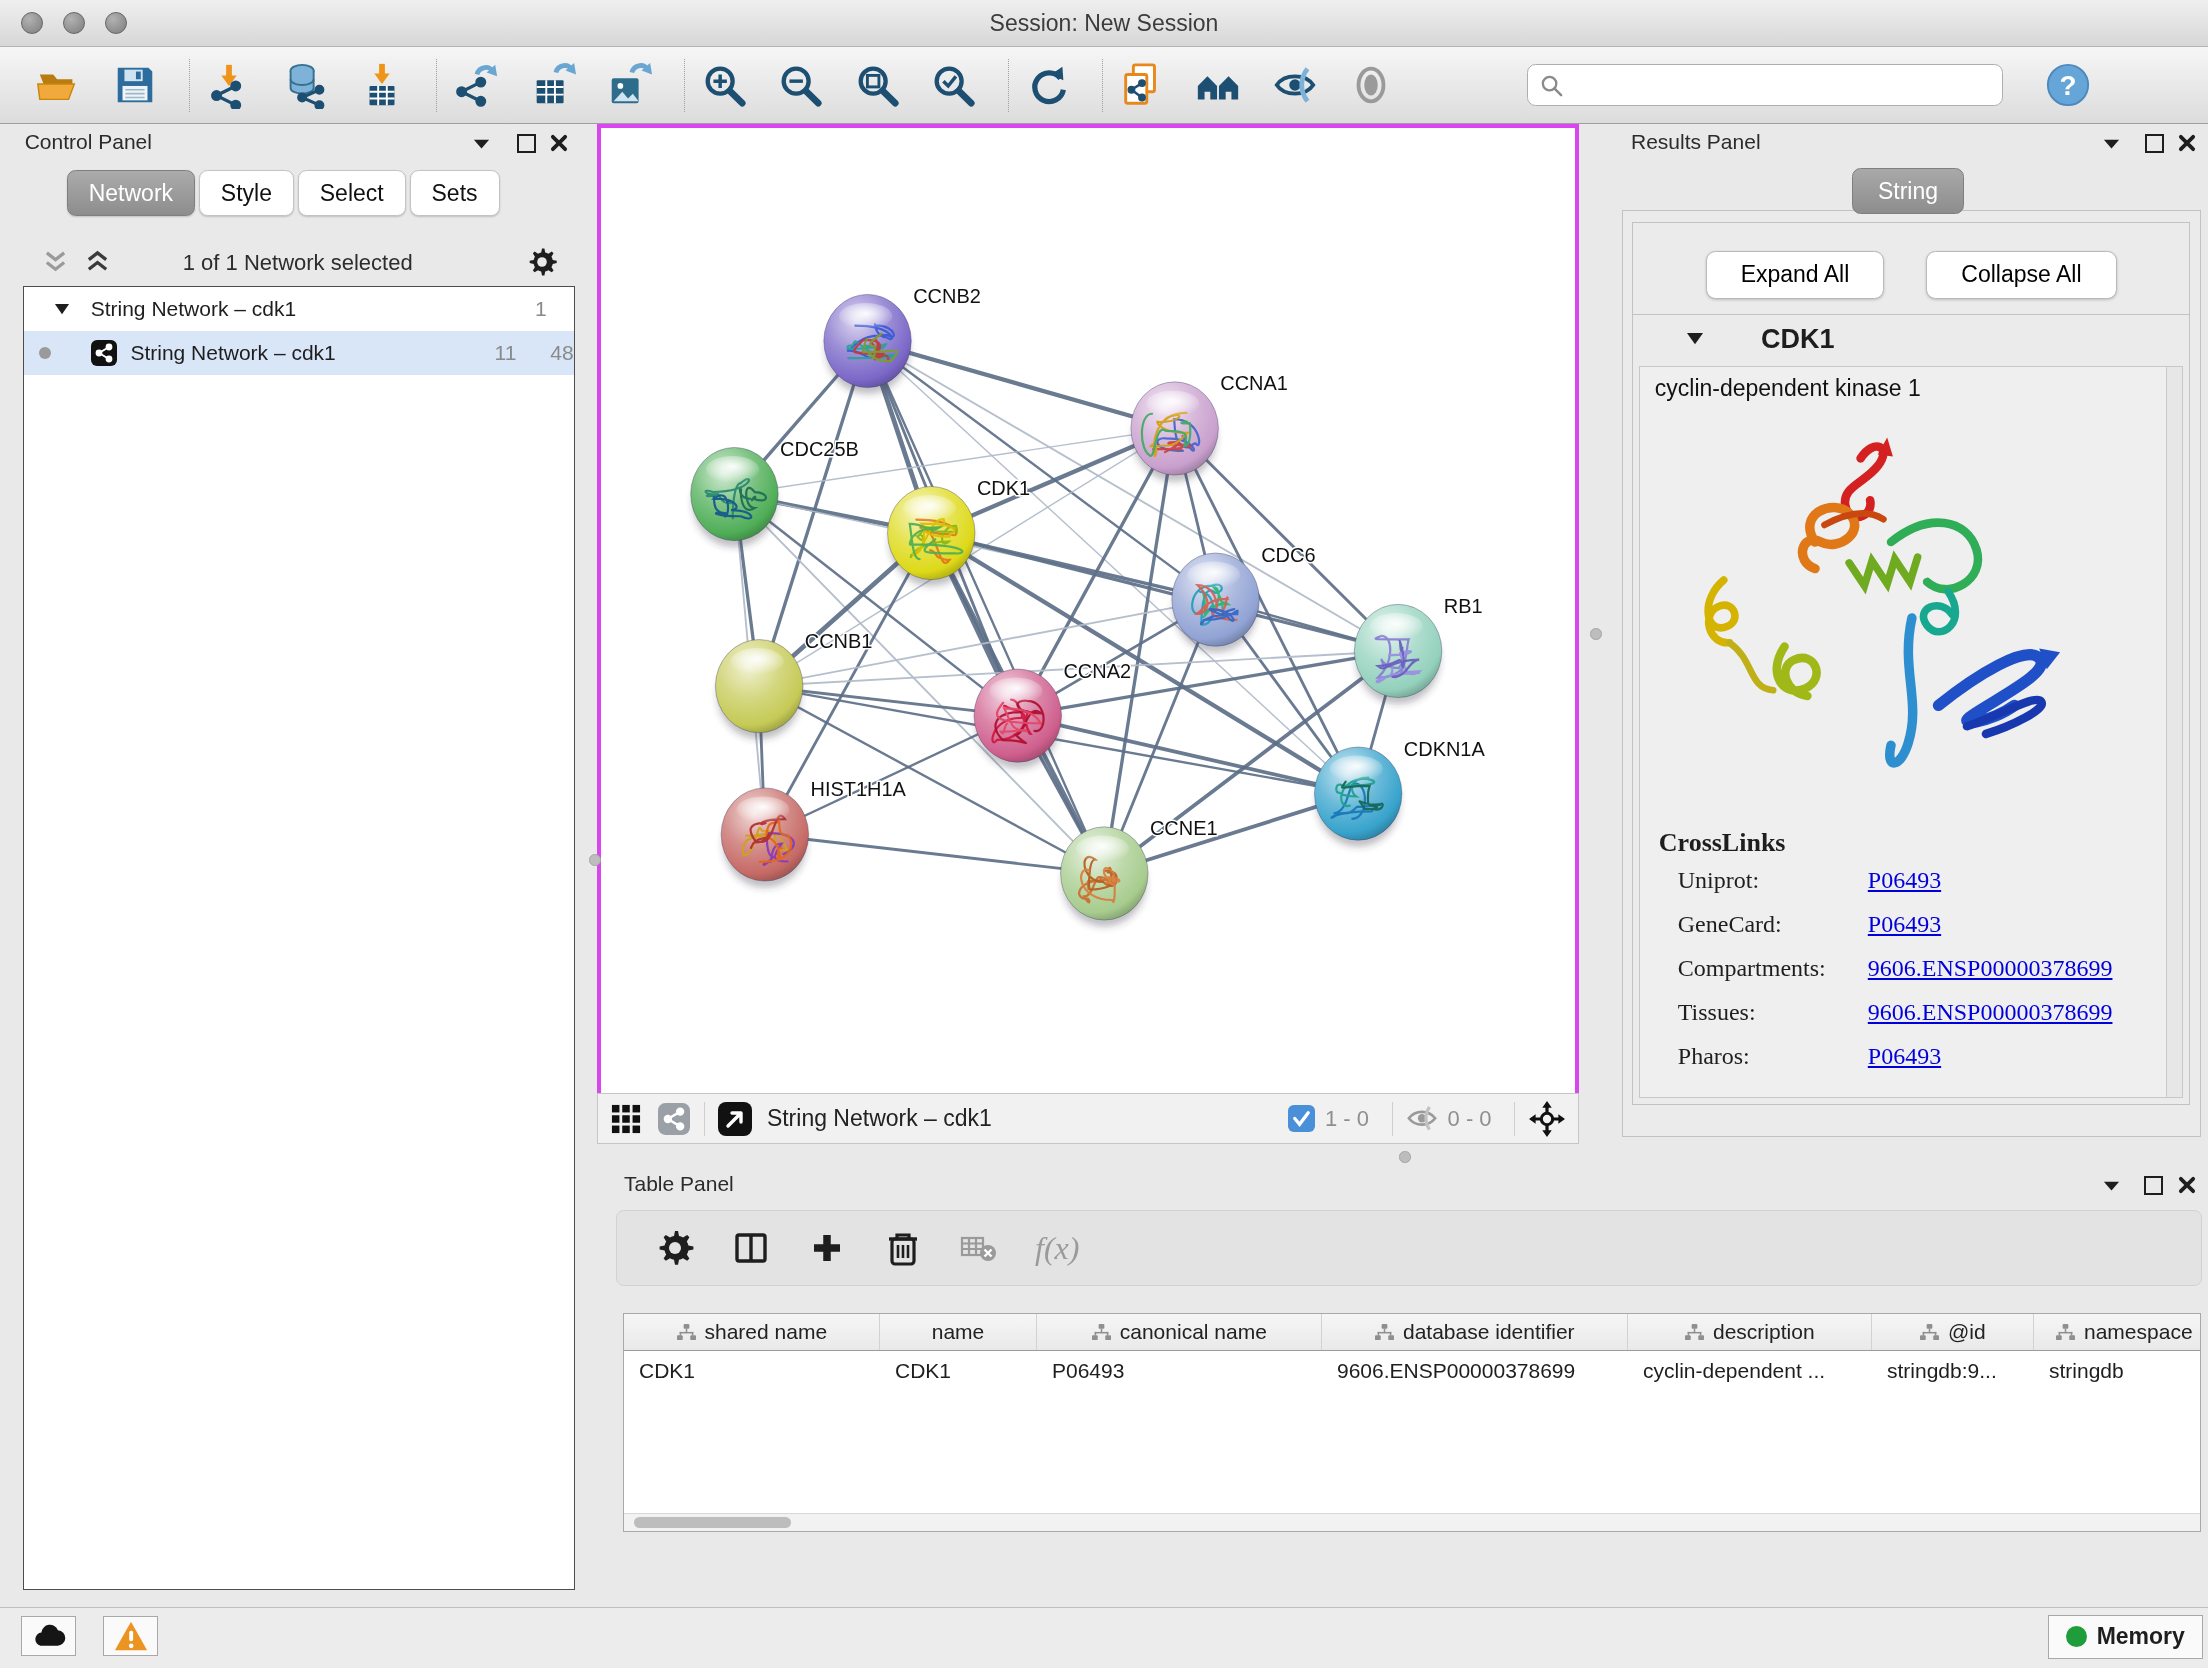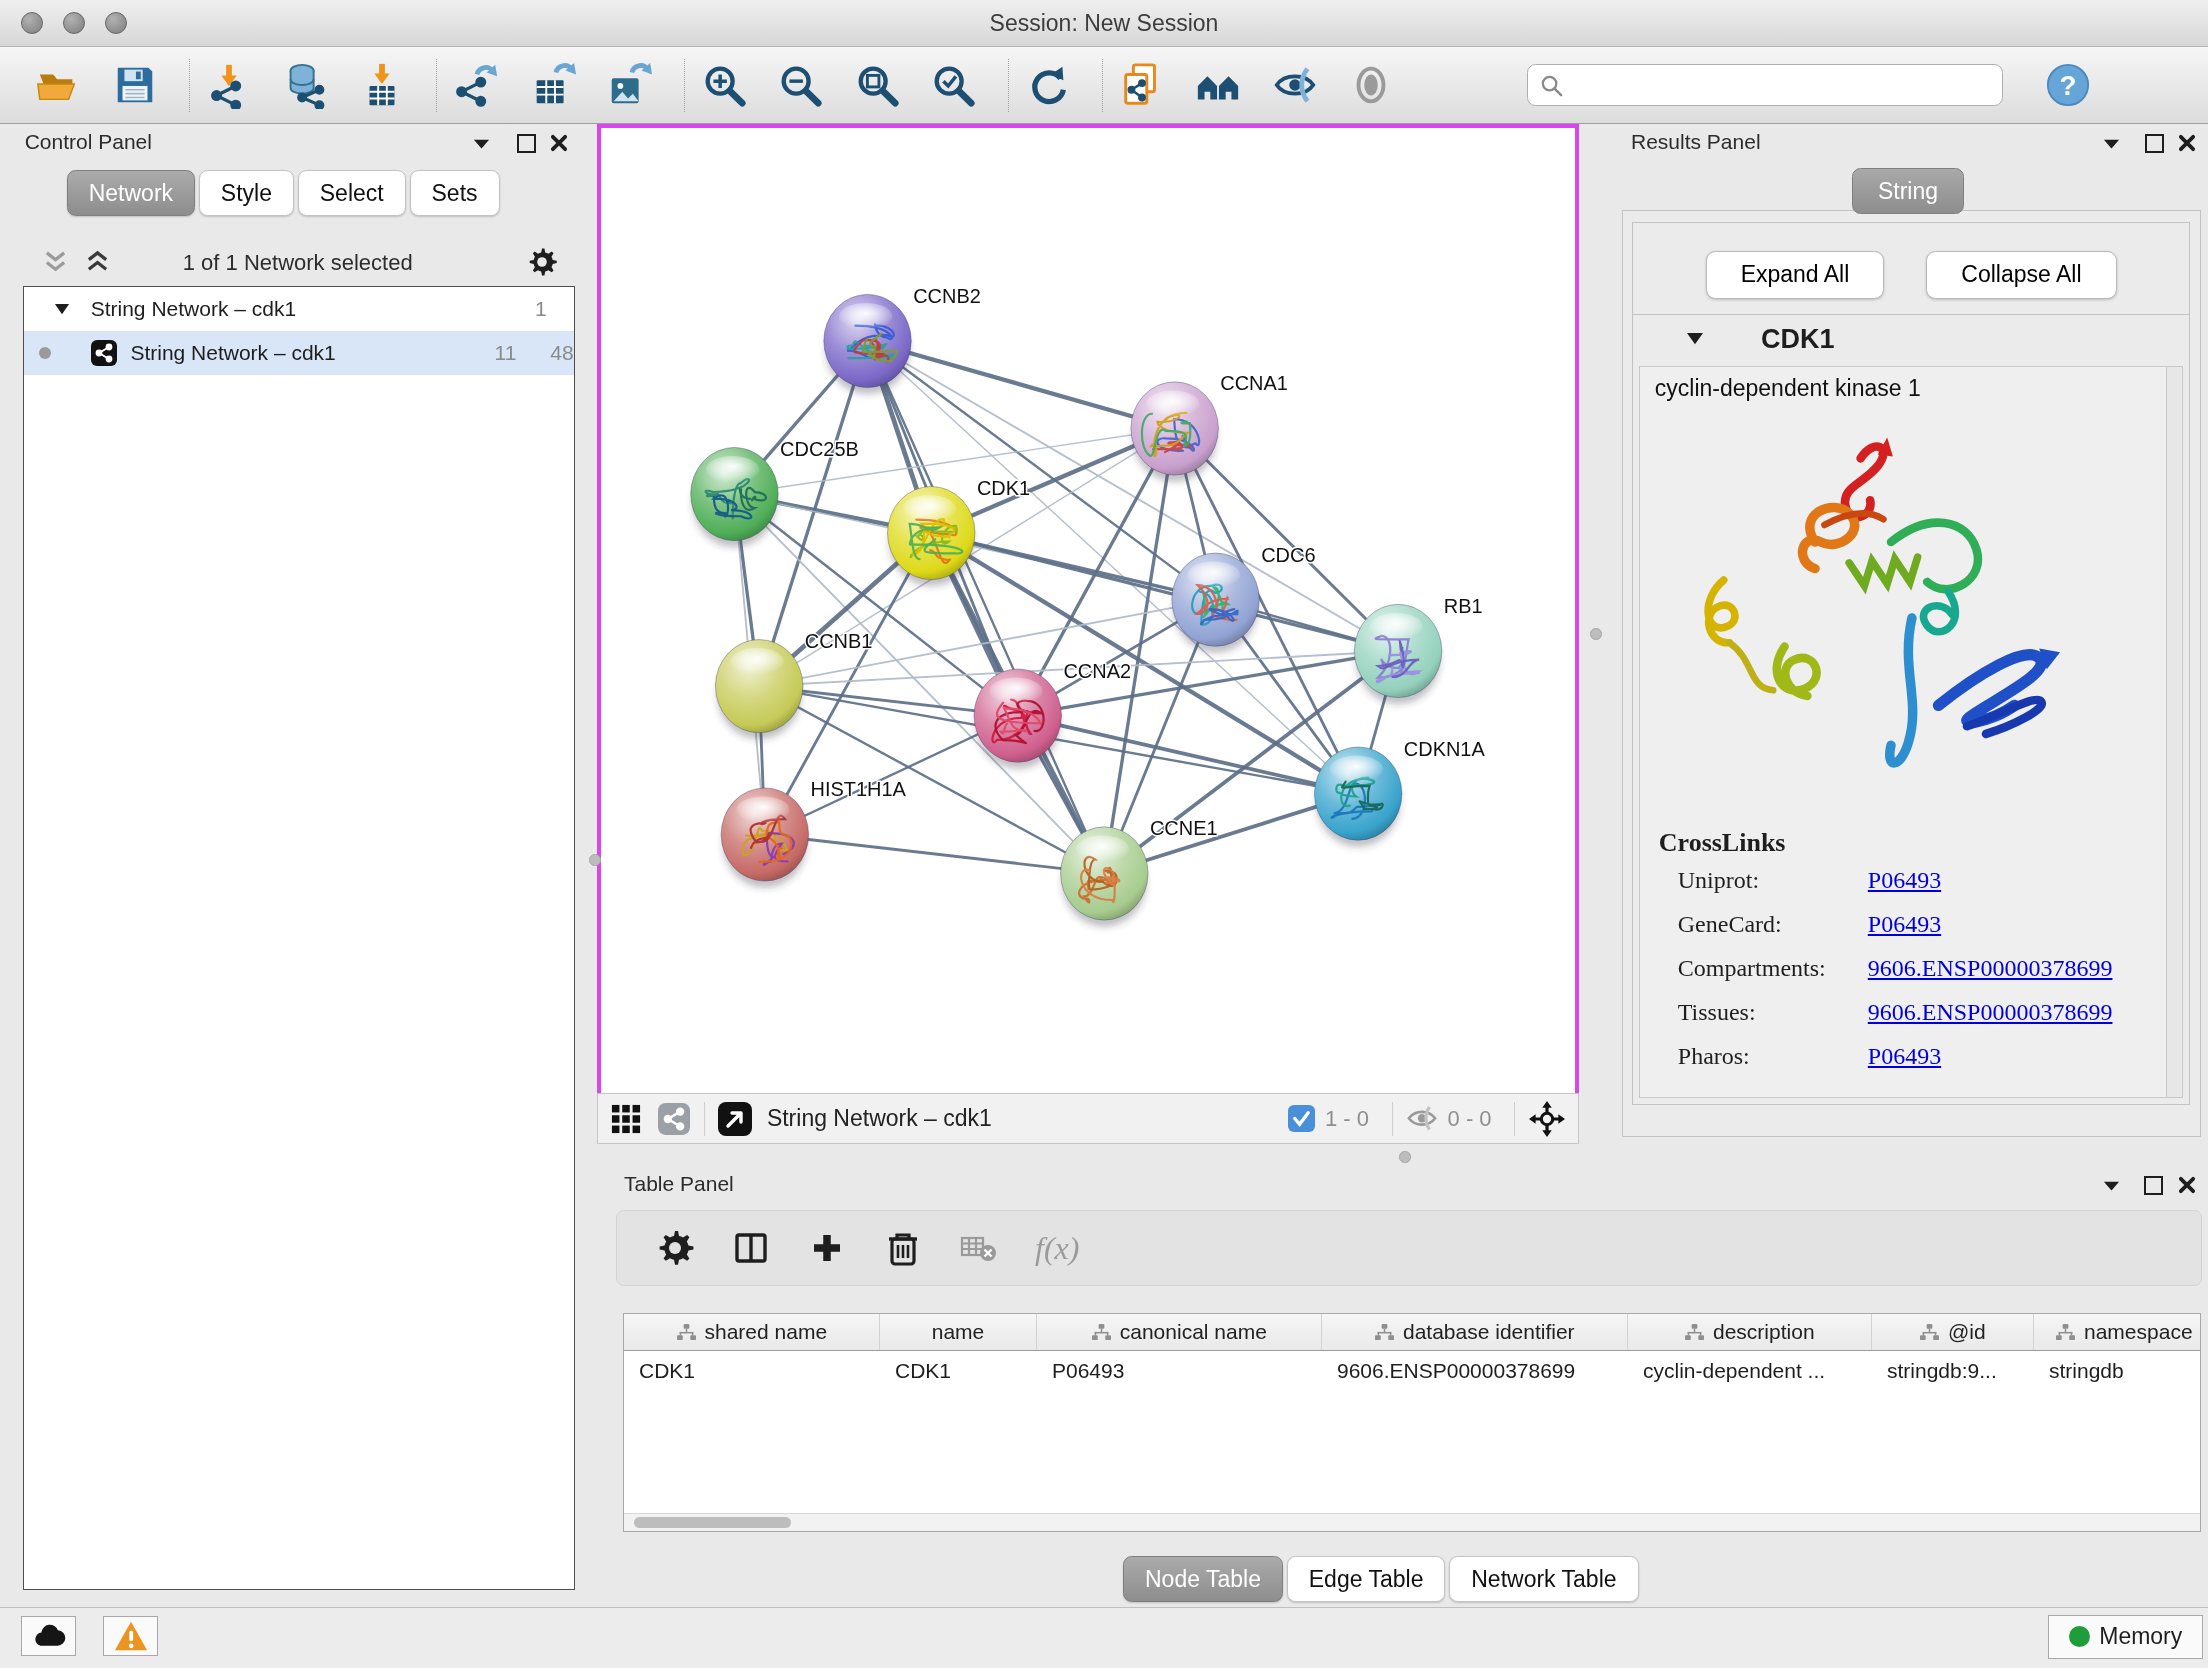--- a/index.html
+++ b/index.html
@@ -85,21 +85,21 @@
   #tp-header{display:flex;height:36px;background:linear-gradient(#f6f6f6,#e9e9e9);border-bottom:1px solid #9c9c9c;}
   .th{display:flex;align-items:center;justify-content:center;font-size:21px;color:#222;
     border-right:1px solid #d2d2d2;box-sizing:border-box;gap:7.6px;flex:none;overflow:hidden;white-space:nowrap;}
   #tp-row{display:flex;height:40px;align-items:center;}
   .td{font-size:21px;padding-left:15px;box-sizing:border-box;flex:none;overflow:hidden;white-space:nowrap;}
   #tp-hscroll{position:absolute;left:0;right:0;bottom:0;height:17px;background:#f2f2f2;border-top:1px solid #d8d8d8;}
   #tp-thumb{position:absolute;left:9.5px;top:2.9px;width:157px;height:11.4px;background:#bdbdbd;border-radius:5.7px;}
   #tp-tabs{position:absolute;left:526px;top:388px;display:flex;}
 
   
-  #statusbar{left:0;top:1607px;width:2208px;height:61px;background:#ececec;border-top:1px solid #bfbfbf;}
+  #statusbar{left:0;top:1607px;width:2208px;height:61px;background:#ececec;border-top:1px solid #bfbfbf;font-weight:bold;}
   .sb-btn{position:absolute;top:7.6px;height:40px;background:#fafafa;border:1.9px solid #a8a8a8;
     display:flex;align-items:center;justify-content:center;cursor:pointer;box-sizing:border-box;}
   #memory-btn{left:2048px;top:6.7px;width:155px;height:44px;gap:9.5px;font-size:23px;}
   #mem-dot{width:21px;height:21px;border-radius:50%;background:#1f9d3a;}
 </style>
 </head>
 <body>
 
 <div id="titlebar" class="abs">
   <span class="tl" style="left:21px"></span>
@@ -805,25 +805,20 @@
         <div class="td" style="width: 306px;">9606.ENSP00000378699</div>
         <div class="td" style="width: 244px;">cyclin-dependent ...</div>
         <div class="td" style="width: 162px;">stringdb:9...</div>
         <div class="td" style="width: 181px;">stringdb</div>
       </div>
     <div id="tp-hscroll">
       <div id="tp-thumb"></div>
     </div>
   </div>
 
-  <div id="tp-tabs">
-      <button class="tab-btn active">Node Table</button>
-      <button class="tab-btn">Edge Table</button>
-      <button class="tab-btn">Network Table</button>
-    </div>
 </div>
 
 <div id="statusbar" class="abs">
   <div class="sb-btn" style="left:21px;width:55px">
     <svg width="36" height="28.5" viewBox="0 0 38 30">
       <path d="M10 26 a7 7 0 0 1 1-13.8 a9 9 0 0 1 17.4-2.4 a6.5 6.5 0 0 1 -.6 16.2 Z" fill="#151515"></path>
       </svg>
   </div>
   <div class="sb-btn" style="left:103px;width:55px">
     <svg width="36" height="34" viewBox="0 0 40 38">

